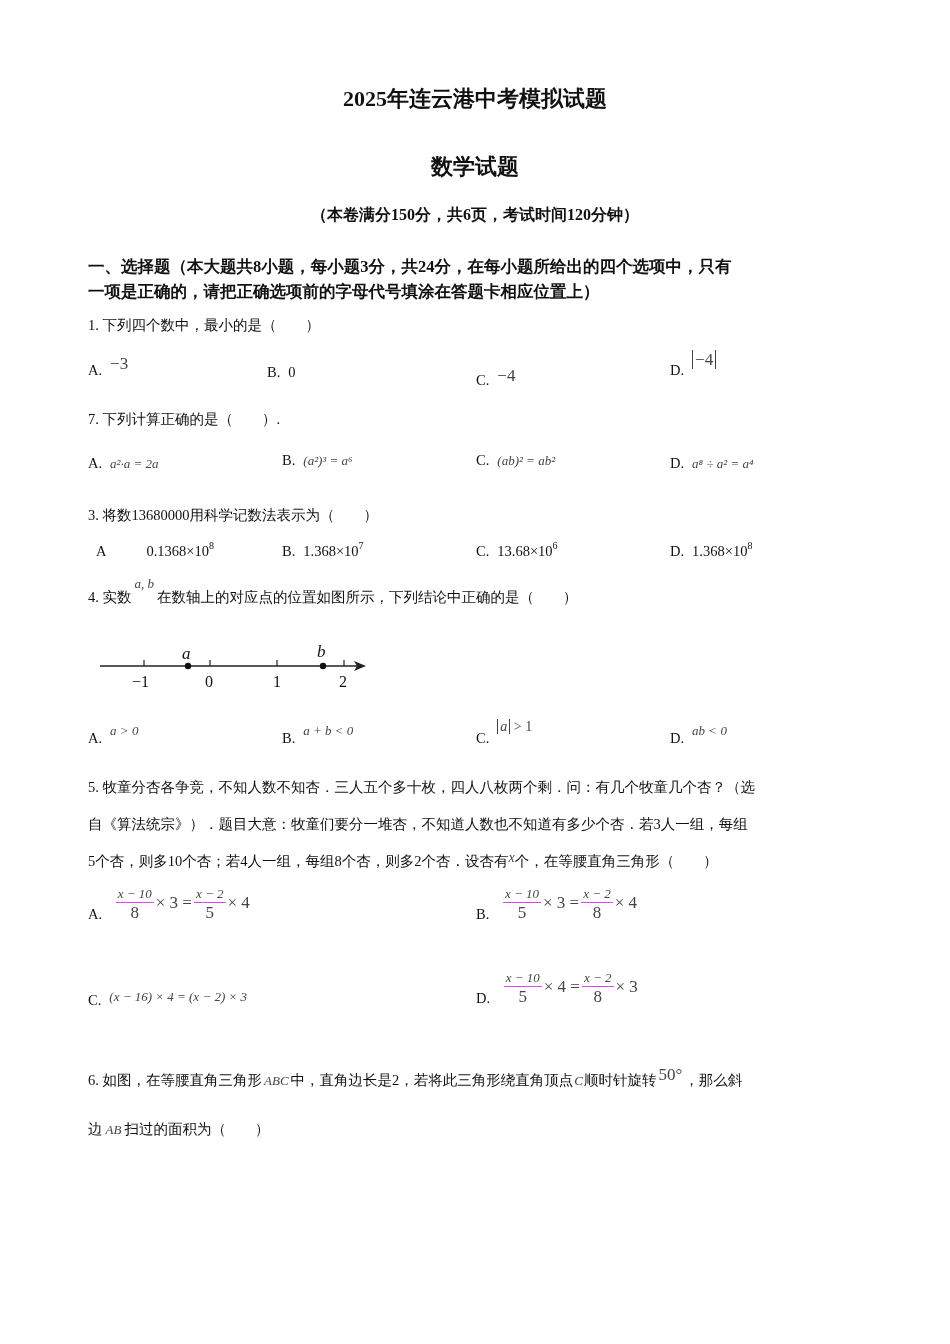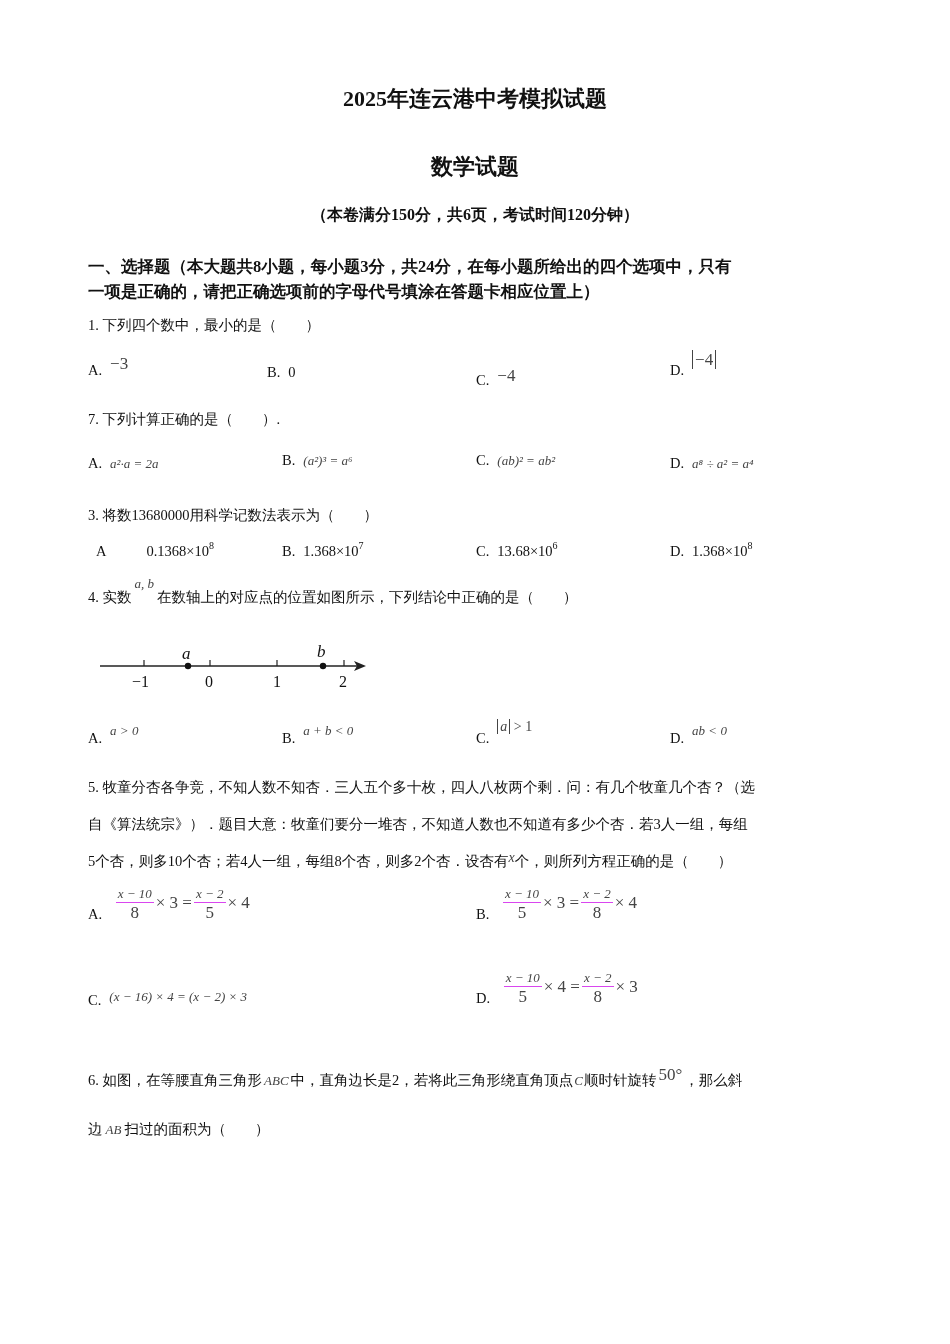--- a/index.html
+++ b/index.html
@@ -70,21 +70,21 @@
 <span class="abs" style="left:339px; top:673px; font-size:16px;">2</span>
 
 <div class="abs opt" style="left:88px; top:730px;"><span class="lab">A.</span><span class="m" style="position:relative;top:-8px;">a &gt; 0</span></div>
 <div class="abs opt" style="left:282px; top:730px;"><span class="lab">B.</span><span class="m" style="position:relative;top:-8px;">a + b &lt; 0</span></div>
 <div class="abs opt" style="left:476px; top:730px;"><span class="lab">C.</span><span class="m absbar" style="position:relative;top:-12px;font-size:14px;">a</span><span class="mn" style="position:relative;top:-12px;font-size:14px;"> &gt; 1</span></div>
 <div class="abs opt" style="left:670px; top:730px;"><span class="lab">D.</span><span class="m" style="position:relative;top:-8px;">ab &lt; 0</span></div>
 
 <div class="abs q" style="top:778px;">5. 牧童分杏各争竞，不知人数不知杏．三人五个多十枚，四人八枚两个剩．问：有几个牧童几个杏？（选</div>
 <div class="abs q" style="top:815px;">自《算法统宗》）．题目大意：牧童们要分一堆杏，不知道人数也不知道有多少个杏．若3人一组，每组</div>
 <div class="abs q" style="top:852px;">
-  <span>5个杏，则多10个杏；若4人一组，每组8个杏，则多2个杏．设杏有</span><span class="m" style="position:relative;top:-4px;font-size:14px;">x</span><span>个，则所列方程正确的是（　　）</span>
+  <span>5个杏，则多10个杏；若4人一组，每组8个杏，则多2个杏．设杏有</span><span class="m" style="position:relative;top:-4px;font-size:14px;">x</span><span>个，在等腰直角三角形（　　）</span>
 </div>
 
 <div class="abs opt" style="left:88px; top:886px;">
   <span class="lab" style="vertical-align:middle;position:relative;top:10px;">A.</span>
   <span class="frac mn"><span class="n m">x − 10</span><span class="d">8</span></span><span class="mn">× 3 =</span><span class="frac mn"><span class="n m">x − 2</span><span class="d">5</span></span><span class="mn">× 4</span>
 </div>
 <div class="abs opt" style="left:476px; top:886px;">
   <span class="lab" style="vertical-align:middle;position:relative;top:10px;">B.</span>
   <span class="frac mn"><span class="n m">x − 10</span><span class="d">5</span></span><span class="mn">× 3 =</span><span class="frac mn"><span class="n m">x − 2</span><span class="d">8</span></span><span class="mn">× 4</span>
 </div>

